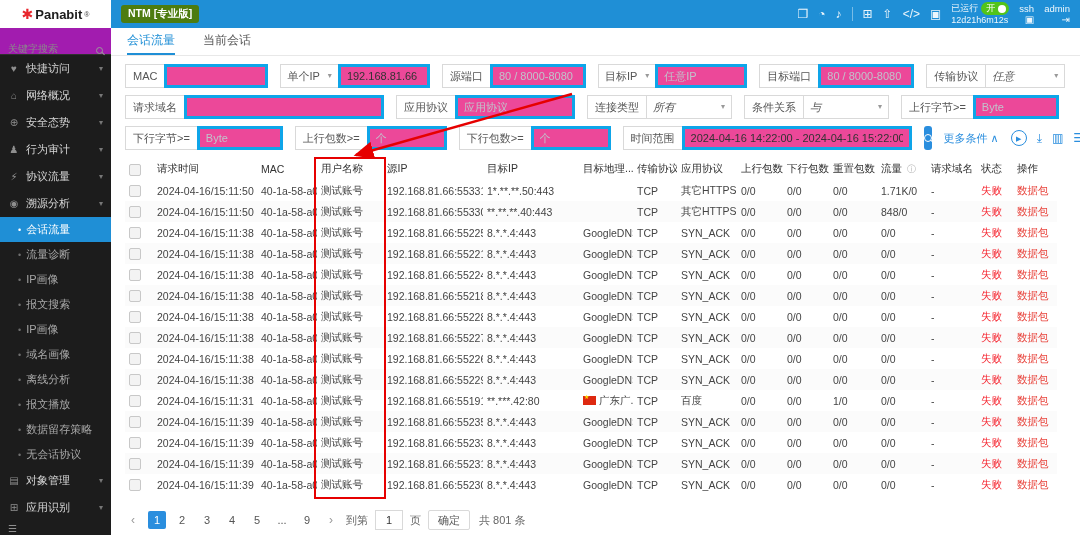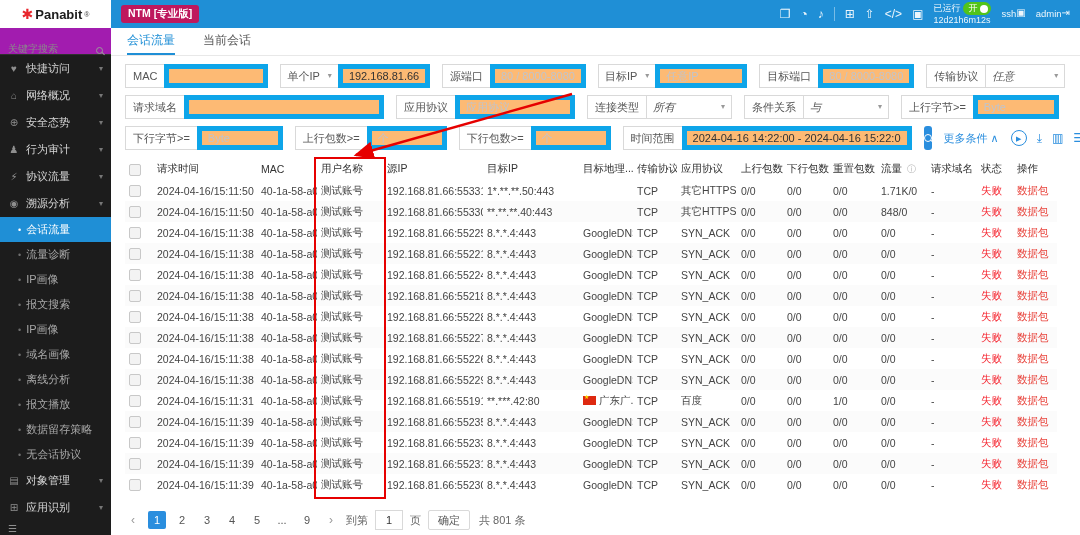--- a/index.html
+++ b/index.html
@@ -5,29 +5,29 @@
   * { margin:0; padding:0; box-sizing:border-box; }
   html,body { width:1080px; height:535px; overflow:hidden; font-family:"Liberation Sans","DejaVu Sans",sans-serif; font-size:11px; background:#fff; }
   .app { width:1080px; height:535px; display:flex; flex-direction:column; position:relative; }
 
   
   .topbar { height:28px; background:#1f8fd6; display:flex; align-items:center; flex:0 0 28px; }
   .logo { width:111px; height:28px; background:#fff; display:flex; align-items:center; justify-content:center; gap:2px; cursor:pointer; }
   .logo-mark { color:#e8262d; font-size:14px; font-weight:bold; }
   .logo-text { color:#1c1c1c; font-weight:bold; font-size:13px; }
   .logo sup { font-size:7px; color:#444; }
-  .badge { background:#be185d; color:#fff; font-weight:bold; font-size:10.5px; padding:2px 7px; border-radius:3px; margin-left:10px; white-space:nowrap; }
+  .badge { background:#4d7c0f; color:#fff; font-weight:bold; font-size:10.5px; padding:2px 7px; border-radius:3px; margin-left:10px; white-space:nowrap; }
   .topbar-right { margin-left:auto; display:flex; align-items:center; gap:10px; padding-right:10px; color:rgba(255,255,255,.92); }
   .tb-icon { font-size:12px; cursor:pointer; line-height:1; }
   .tb-divider { width:1px; height:14px; background:rgba(255,255,255,.4); }
   .runtime { display:flex; flex-direction:column; line-height:1.2; font-size:9px; text-align:left; }
   .runtime-top { display:flex; align-items:center; gap:3px; }
   .toggle { background:#52c41a; border-radius:8px; height:13px; padding:0 3px 0 5px; display:inline-flex; align-items:center; gap:3px; color:#fff; font-size:9px; cursor:pointer; }
   .toggle-dot { width:8px; height:8px; background:#fff; border-radius:50%; }
-  .user-stack { display:flex; flex-direction:row; align-items:flex-start; font-size:9.5px; line-height:1.2; cursor:pointer; }
+  .user-stack { display:flex; flex-direction:column; align-items:flex-end; font-size:9.5px; line-height:1.2; cursor:pointer; }
   .user-stack .tb-icon { font-size:10px; }
 
   
   .main { flex:1; display:flex; min-height:0; }
 
   
   .sidebar { width:111px; background:#1c1c1c; color:#c8c8c8; flex:0 0 111px; overflow:hidden; display:flex; flex-direction:column; }
   .sb-search { height:27px; display:flex; align-items:flex-end; padding:0 8px; border-bottom:1px solid #303030; background:#a21caf; gap:4px; }
   .sb-search input { flex:1; min-width:0; background:transparent; border:none; outline:none; color:#bbb; font-size:10px; }
   .sb-search input::placeholder { color:#8a8a8a; }
@@ -46,21 +46,21 @@
   .content { flex:1; display:flex; flex-direction:column; background:#fff; min-width:0; }
   .tabs { height:28px; flex:0 0 28px; border-bottom:1px solid #e8e8e8; display:flex; align-items:stretch; gap:28px; padding-left:16px; }
   .tab { display:flex; align-items:center; font-size:12px; color:#555; cursor:pointer; border-bottom:2px solid transparent; }
   .tab.active { color:#1f8fd6; border-bottom-color:#1f8fd6; }
 
   
   .filters { padding:8px 14px; display:flex; flex-direction:column; gap:7px; flex:0 0 auto; }
   .frow { display:flex; align-items:center; gap:12px; }
   .fg { display:inline-flex; align-items:stretch; }
   .flabel { height:24px; line-height:22px; padding:0 7px; border:1px solid #d9d9d9; background:#fff; color:#555; white-space:nowrap; font-size:11px; }
-  .finput { height:24px; border:5px solid #0ea5e9; margin-left:-1px; padding:0 6px; font-size:11px; color:#333; background:#fdba74; outline:none; font-family:inherit; }
+  .finput { height:24px; border:3px solid #0ea5e9; margin-left:-1px; padding:0 6px; font-size:11px; color:#333; background:#ec4899; outline:none; font-family:inherit; }
   .finput::placeholder { color:#c0c4cc; }
   .fselect { height:24px; line-height:22px; padding:0 6px; border:1px solid #d9d9d9; background:#fff; color:#555; display:inline-flex; align-items:center; justify-content:space-between; gap:8px; cursor:pointer; white-space:nowrap; font-size:11px; }
   .fselect.joined { margin-left:-1px;font-style:italic; }
   .caret { color:#999; font-size:8px; }
   .w200{width:200px}.w120{width:120px}.w104{width:104px}.w96{width:96px}.w92{width:92px}.w86{width:86px}.w80{width:80px}.w230{width:230px}
   .btn-search { width:34px; height:24px; background:#2a8ede; border:none; border-radius:3px; display:inline-flex; align-items:center; justify-content:center; cursor:pointer; }
   .btn-search .mag { border-color:#fff; width:8px; height:8px; }
   .btn-search .mag::after { background:#fff; }
   .more-link { color:#2a8ede; cursor:pointer; display:inline-flex; align-items:center; gap:3px; font-size:11px; white-space:nowrap; }
   .tool-icons { margin-left:auto; display:flex; align-items:center; gap:10px; color:#2a8ede; }

